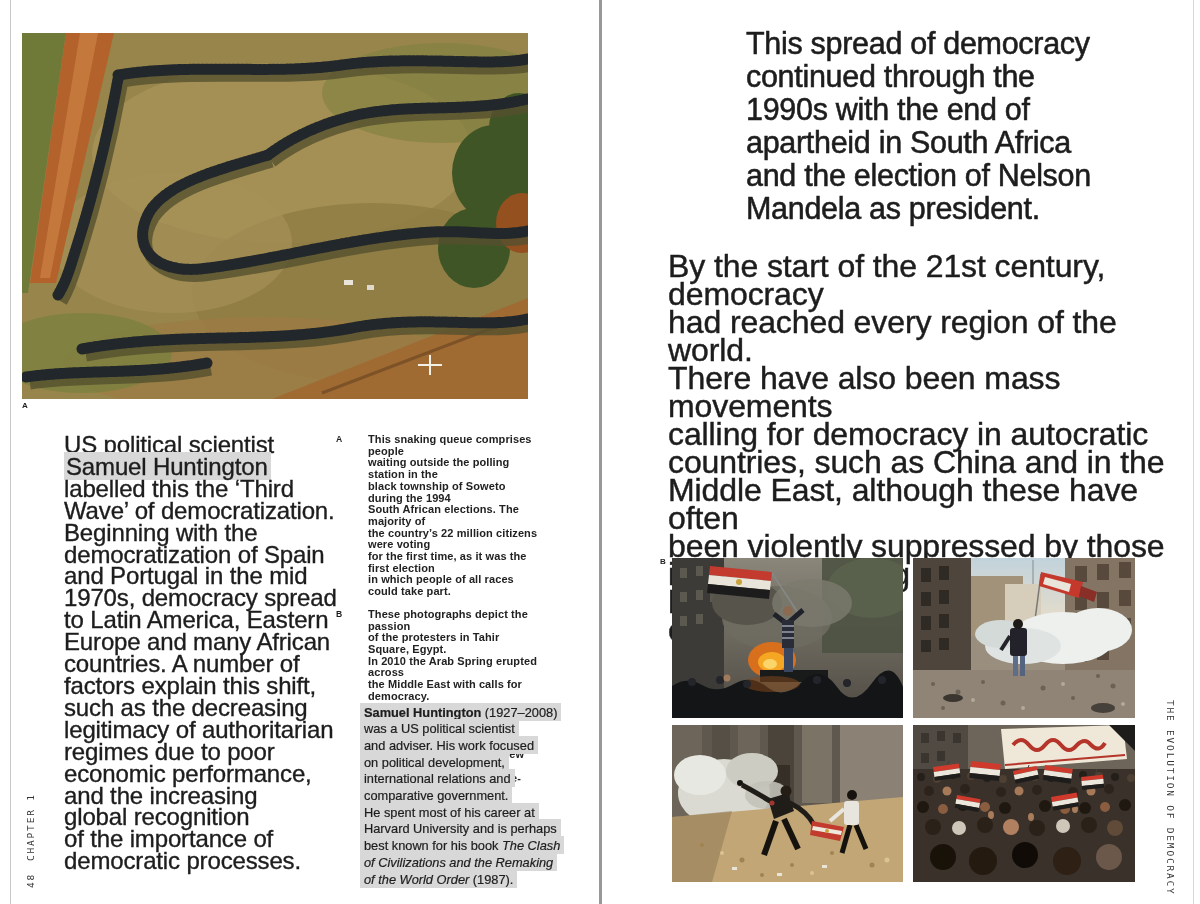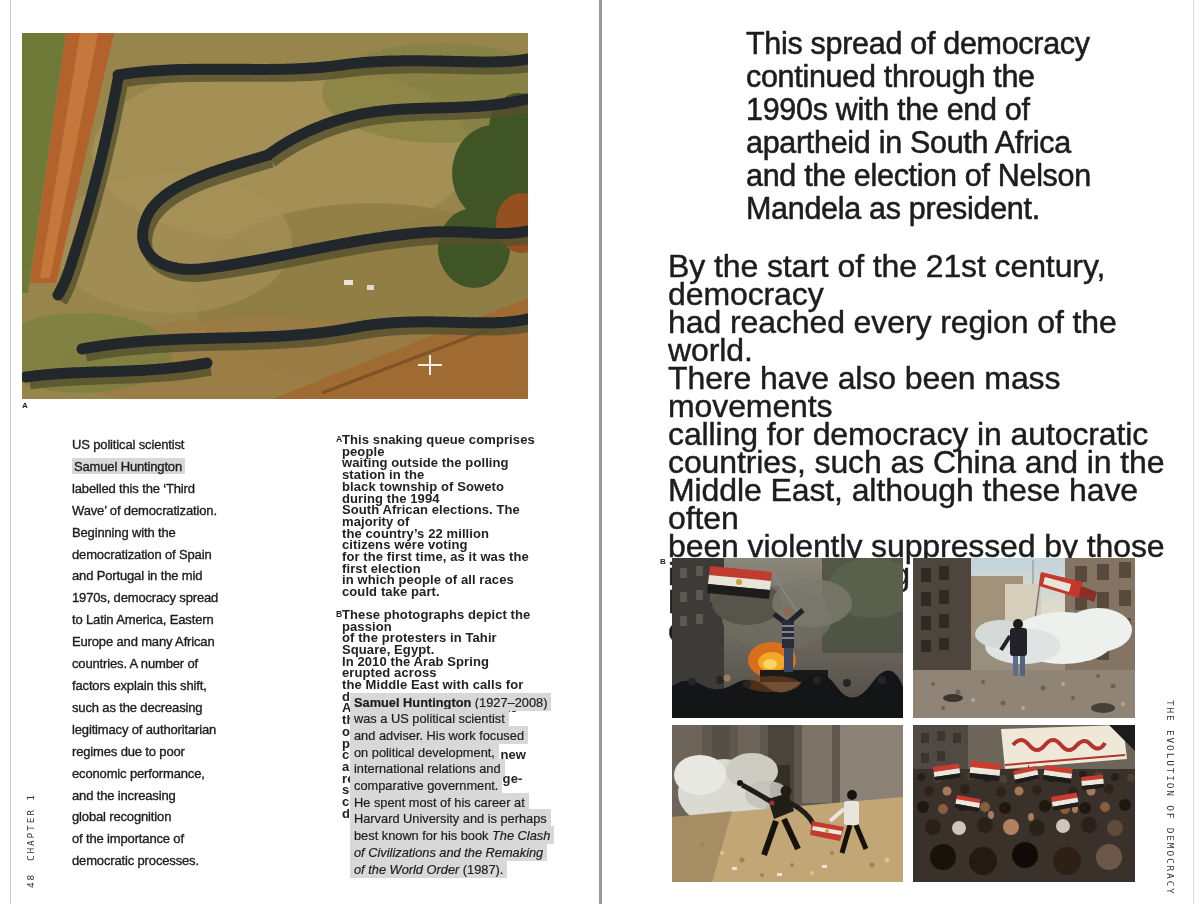--- a/index.html
+++ b/index.html
@@ -13,32 +13,32 @@
   .gutter{left:599px;top:0;width:3px;height:904px;background:#989898;}
   .edge-right{left:1193px;top:0;width:1px;height:904px;background:#d8d8d8;}
   
   .photo-a{left:22px;top:33px;width:506px;height:366px;}
   .photo-a svg,.photo svg{display:block;width:100%;height:100%;}
   .marker{font-size:8px;font-weight:700;color:#222;letter-spacing:.3px;}
   .marker-a{left:22px;top:401px;}
   .marker-b{left:660px;top:557px;}
   
   .body-left{
-    left:72px;top:434px;width:290px;
-    font-size:13px;line-height:21.9px;letter-spacing:-0.15px;
+    left:64px;top:434px;width:290px;
+    font-size:24px;line-height:21.9px;letter-spacing:-0.15px;
     -webkit-text-stroke:0.35px #1d1d1d;
     white-space:pre-line;
   }
   .hl2{background:#d8d8d8;padding:1px 3px 0 2px;}
   
   .captions{left:336px;top:434px;width:205px;}
   .cap{position:relative;margin-bottom:11px;}
   .cap-marker{position:absolute;left:0;top:0;font-size:8.6px;font-weight:700;}
   .cap-text{
-    margin-left:6px;font-size:13px;line-height:11.7px;font-weight:600;
+    margin-left:32px;font-size:11px;line-height:11.7px;font-weight:600;
     letter-spacing:0.1px;color:#222;white-space:pre-line;
   }
   
   .bio{
     left:350px;top:694px;width:210px;
     font-size:12.8px;line-height:16.7px;-webkit-text-stroke:0.2px #1d1d1d;
     white-space:pre-line;
   }
   .bio .hl{
     background:#d8d8d8;padding:1.5px 4px;
@@ -168,21 +168,21 @@
 In 2010 the Arab Spring erupted across
 the Middle East with calls for democracy.
 Although the protests led to the removal
 of repressive dictators from power, this
 consequence resulted in new autocratic
 regimes emerging and large-scale violent
 conflict, rather than democratization.</div>
     </div>
   </div>
 
-  <p class="abs bio" style="margin:0;"><span class="hl"><b>Samuel Huntington</b><span> (1927–2008)
+  <p class="abs bio" style="margin:10px;"><span class="hl"><b>Samuel Huntington</b><span> (1927–2008)
 was a US political scientist
 and adviser. His work focused
 on political development,
 international relations and
 comparative government.
 He spent most of his career at
 Harvard University and is perhaps
 best known for his book </span><i>The Clash
 of Civilizations and the Remaking
 of the World Order</i><span> (1987).</span></span></p>

